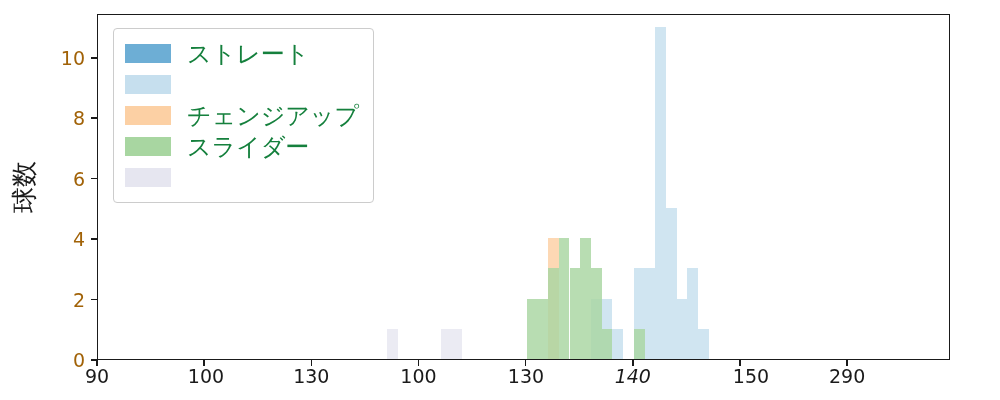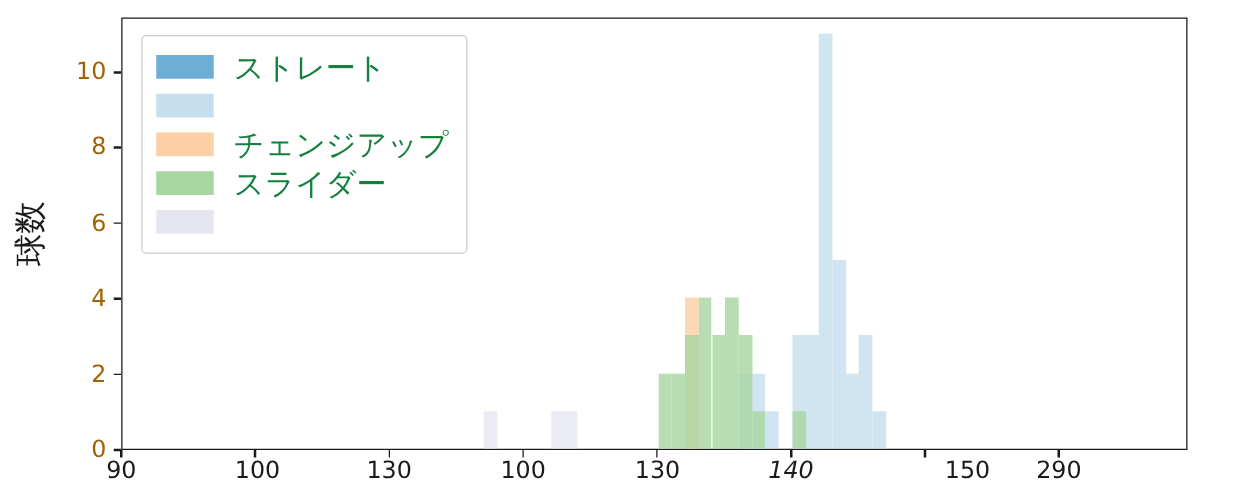--- a/index.html
+++ b/index.html
@@ -141,21 +141,21 @@
       <div class="xtick-label" style="left: 206px;">100</div>
       <div class="xtick-mark" style="left: 310.522px;"></div>
       <div class="xtick-label" style="left: 311.322px;">130</div>
       <div class="xtick-mark" style="left: 417.682px;"></div>
       <div class="xtick-label" style="left: 418.482px;">100</div>
       <div class="xtick-mark" style="left: 524.843px;"></div>
       <div class="xtick-label" style="left: 526px;">130</div>
       <div class="xtick-mark" style="left: 632.004px;"></div>
       <div class="xtick-label" style="left: 632.804px; font-style: italic;">140</div>
       <div class="xtick-mark" style="left: 739.165px;"></div>
-      <div class="xtick-label" style="left: 774px;">150</div>
+      <div class="xtick-label" style="left: 751px;">150</div>
       <div class="xtick-mark" style="left: 846.326px;"></div>
       <div class="xtick-label" style="left: 847.126px;">290</div>
     </div>
 
   <div id="plot-area">
     <div id="bars-layer">
         <div class="bar" style="left: 492.94px; width: 10.7161px; height: 60.4367px; background: rgb(198, 223, 238); opacity: 0.82; z-index: 11;"></div>
         <div class="bar" style="left: 503.656px; width: 10.7161px; height: 60.4367px; background: rgb(198, 223, 238); opacity: 0.82; z-index: 11;"></div>
         <div class="bar" style="left: 514.372px; width: 10.7161px; height: 30.2183px; background: rgb(198, 223, 238); opacity: 0.82; z-index: 11;"></div>
         <div class="bar" style="left: 535.804px; width: 10.7161px; height: 90.655px; background: rgb(198, 223, 238); opacity: 0.82; z-index: 11;"></div>

